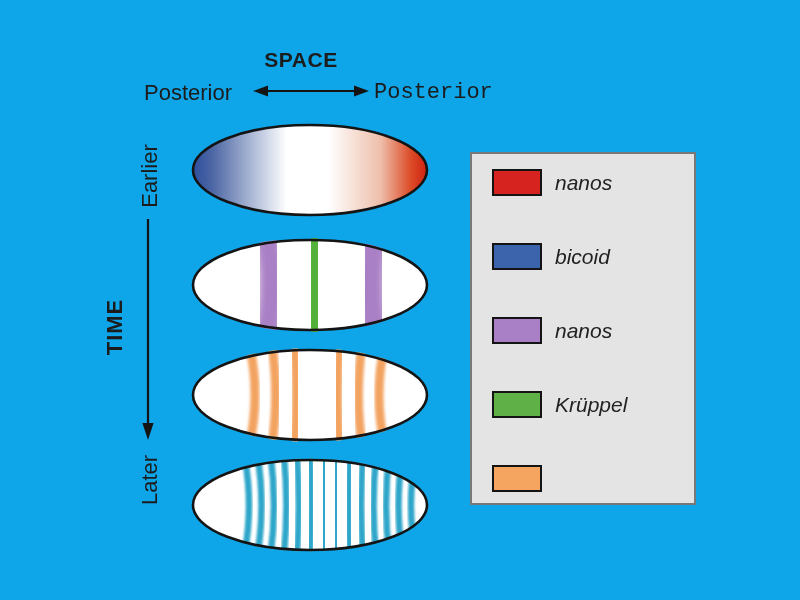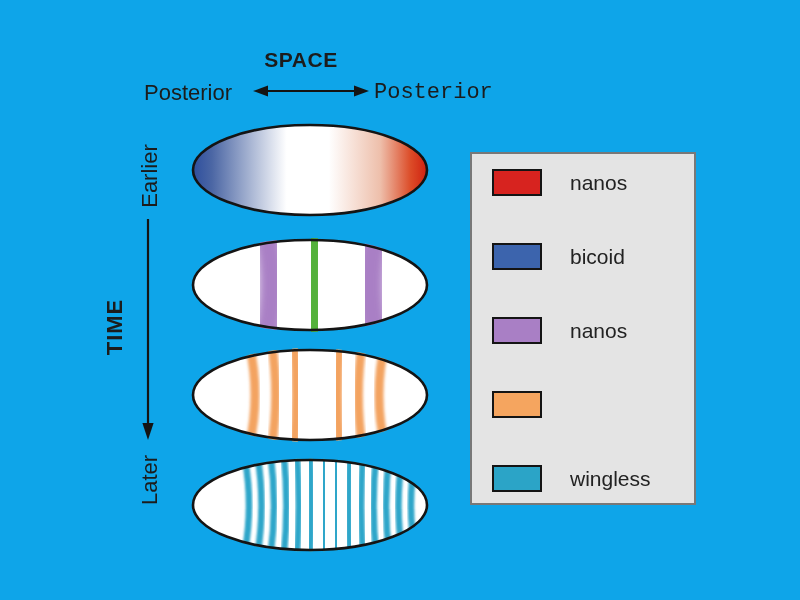--- a/index.html
+++ b/index.html
@@ -28,21 +28,21 @@
     position:absolute;left:470px;top:152px;width:226px;height:353px;
     background:#e4e4e4;border:2px solid #787878;box-sizing:border-box;
     display:flex;flex-direction:column;justify-content:space-between;
     padding:15px 0 11px 20px;
   }
   .legend-row{display:flex;align-items:center;}
   .swatch{
     width:46px;height:23px;border:2px solid #141414;box-sizing:content-box;
     flex:0 0 auto;
   }
-  .legend-label{margin-left:28px;font-size:21px;color:#222;}
+  .legend-label{margin-left:13px;font-style:italic;font-size:21px;color:#222;}
 </style>
 </head>
 <body>
 
 <div class="stage">
 
   <div class="space-title">SPACE</div>
   <div class="axis-word anterior">Posterior</div>
   <div class="axis-word posterior">Posterior</div>
   <svg class="h-arrow" width="118" height="16">
@@ -156,21 +156,21 @@
     </div>
     <div class="legend-row">
       <span class="swatch" style="background-color: rgb(60, 100, 173);"></span>
       <span class="legend-label">bicoid</span>
     </div>
     <div class="legend-row">
       <span class="swatch" style="background-color: rgb(169, 127, 197);"></span>
       <span class="legend-label">nanos</span>
     </div>
     <div class="legend-row">
-      <span class="swatch" style="background-color: rgb(245, 165, 95);"></span>
+      <span class="swatch" style="background-color: rgb(95, 176, 70);"></span>
+      <span class="legend-label">Krüppel</span>
     </div>
     <div class="legend-row">
-      <span class="swatch" style="background-color: rgb(43, 164, 199);"></span>
-      <span class="legend-label">wingless</span>
+      <span class="swatch" style="background-color: rgb(245, 165, 95);"></span>
     </div>
   </div>
 
 </div>
 
 </body></html>

